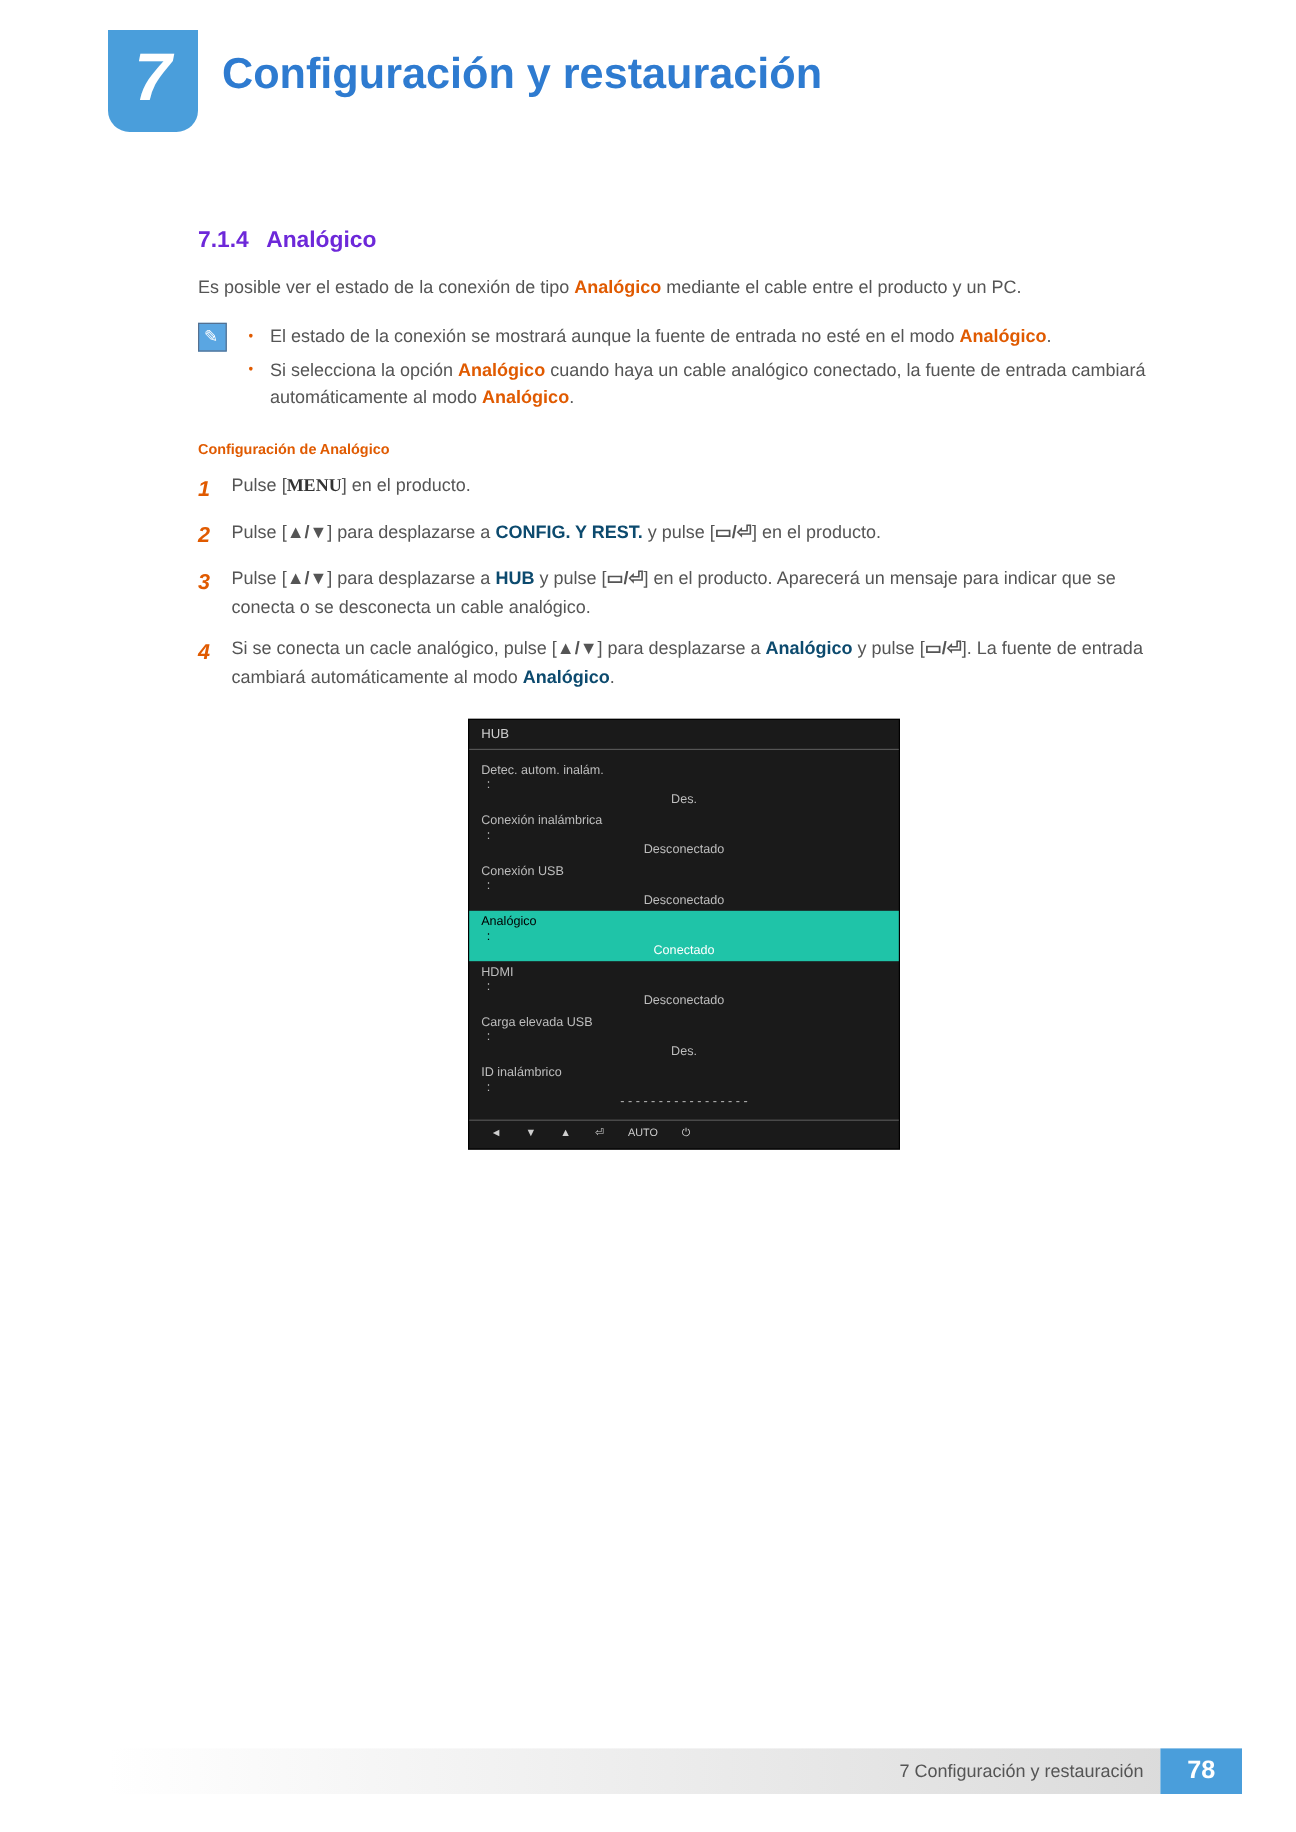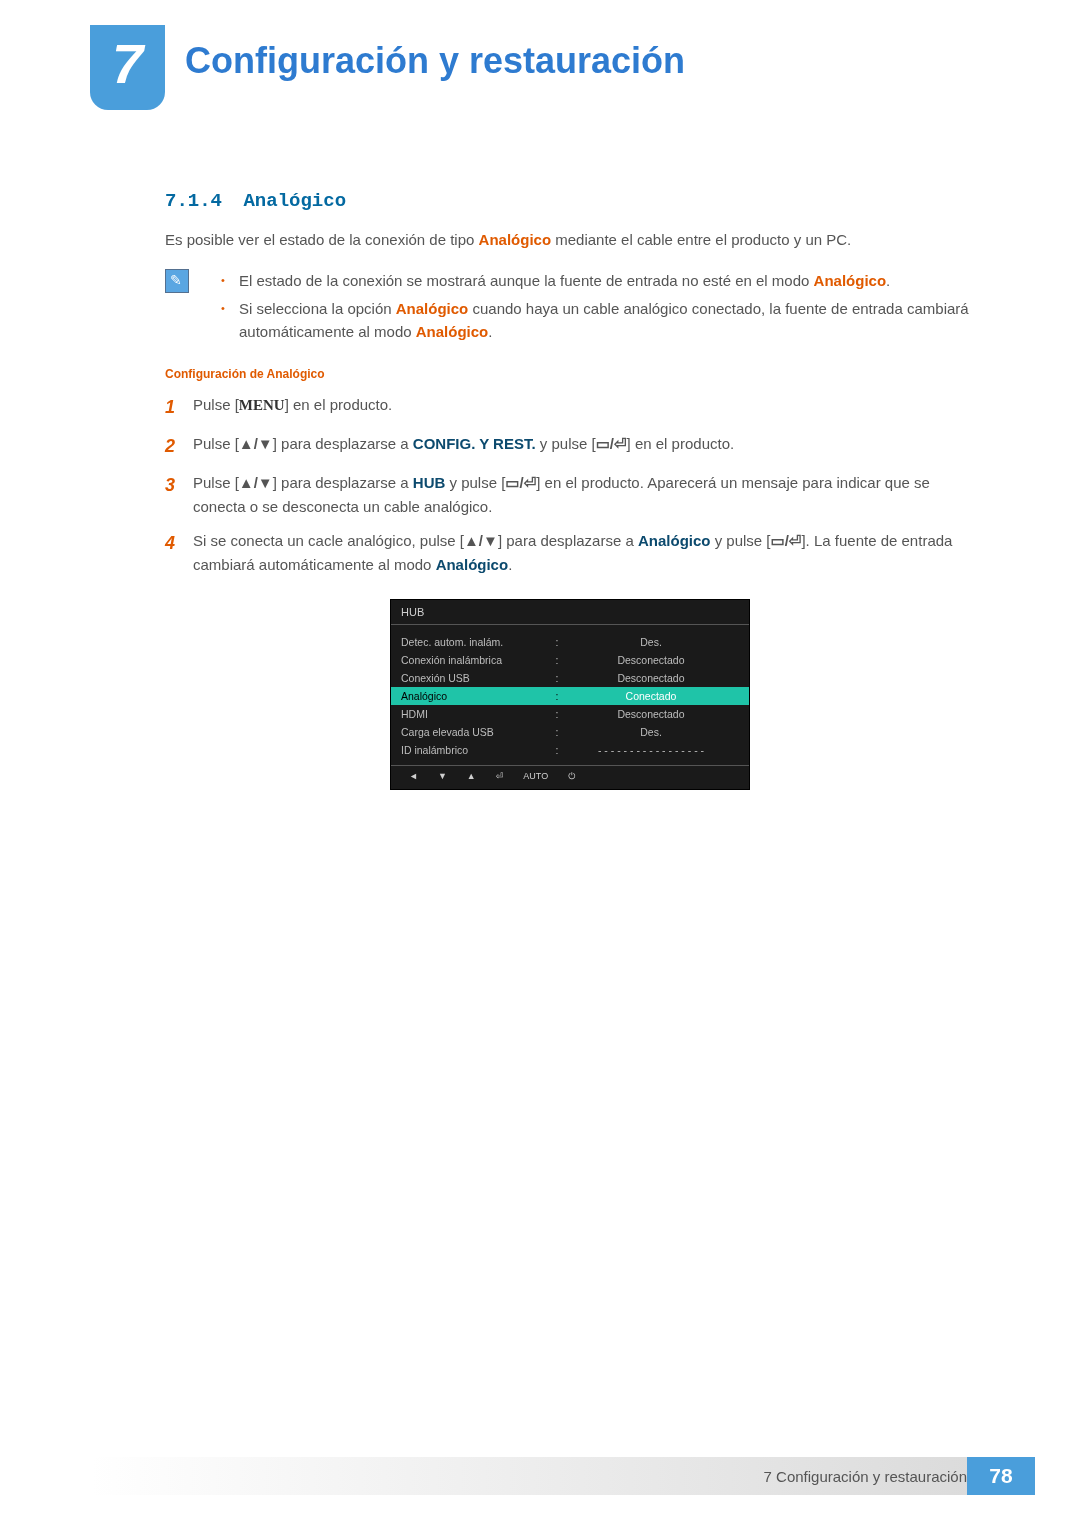--- a/index.html
+++ b/index.html
@@ -41,31 +41,30 @@
     font-weight: bold;
     color: #2e7bd0;
   }
   .content {
     position: absolute;
     left: 165px;
     top: 190px;
     width: 810px;
   }
   .section-head {
-    color: #0369a1;
+    color: #6d28d9;
     font-size: 19px;
     font-weight: bold;
     margin-bottom: 16px;
-    font-family: Liberation Mono, monospace;
   }
   .section-num { display:inline; margin-right: 10px; }
   .body-text { line-height: 1.55; color:#555; margin-bottom:18px; }
   .hl  { color:#e05a00; font-weight:bold; }
   .hl2 { color:#0c4a6e; font-weight:bold;margin-top:41px; }
-  .note-block { display:flex; gap:32px; margin-bottom:20px; }
+  .note-block { display:flex; gap:18px; margin-bottom:20px; }
   .note-icon {
     width:24px; height:24px; flex-shrink:0;
     background:#5aa6e2; border:1px solid #547090; position:relative;
   }
   .note-icon::after{
     content:"✎"; position:absolute; color:#fff; font-size:14px;
     left:4px; top:2px;
   }
   .note-list { list-style:none; padding-left:0; flex:1; }
   .note-list li { position:relative; padding-left:18px; line-height:1.55; color:#555; margin-bottom:4px;}
@@ -81,42 +80,42 @@
   .navicons { font-family:inherit; font-weight:bold; }
   
   .osd-wrap { display:flex; justify-content:center; margin-top:22px;}
   .osd {
     width:360px; background:#1a1a1a; color:#bdbdbd; font-size:10.5px;
     border:1px solid #000;
   }
   .osd-title { padding:6px 10px; font-size:11px; color:#cfcfcf;}
   .osd-sep { border-top:1px solid #555; }
   .osd-rows { padding:8px 10px 6px 10px; }
-  .osd-row { display:flex; padding:3px 0;}
+  .osd-row { display:flex; padding:3px 0;flex-direction:column;}
   .osd-label { width:150px; }
   .osd-colon { width:12px; text-align:center; }
   .osd-val { flex:1;text-align:center; }
   .osd-row.sel { background:#1fc4a8; color:#000; margin:0 -10px; padding:3px 10px; display:flex;}
   .osd-row.sel .osd-label{font-weight:normal;}
   .osd-row.sel .osd-val{color:#fff;}
   .osd-bottom {
     display:flex; align-items:center; gap:20px; border-top:1px solid #555;
     padding:5px 18px 7px 18px; font-size:9px; color:#cfcfcf;
   }
   .osd-btn-icon{ display:inline-block; }
   
   .footer {
     position:absolute; left:90px; right:45px; bottom:32px; height:38px;
     display:flex; align-items:stretch;
   }
   .footer-bar {
     flex:1;
     background:linear-gradient(to right, rgba(200,200,200,0) 0%, rgba(190,190,190,.55) 100%);
     display:flex; align-items:center; justify-content:flex-end;
-    color:#555; font-size:15px;
+    padding-right:14px; color:#555; font-size:15px;
   }
   .footer-page {
     width:68px; background:#4a9edb; color:#fff; font-weight:bold;
     font-size:21px; display:flex; align-items:center; justify-content:center;
   }
 </style>
 </head>
 <body>
 
 <div class="page-header">

